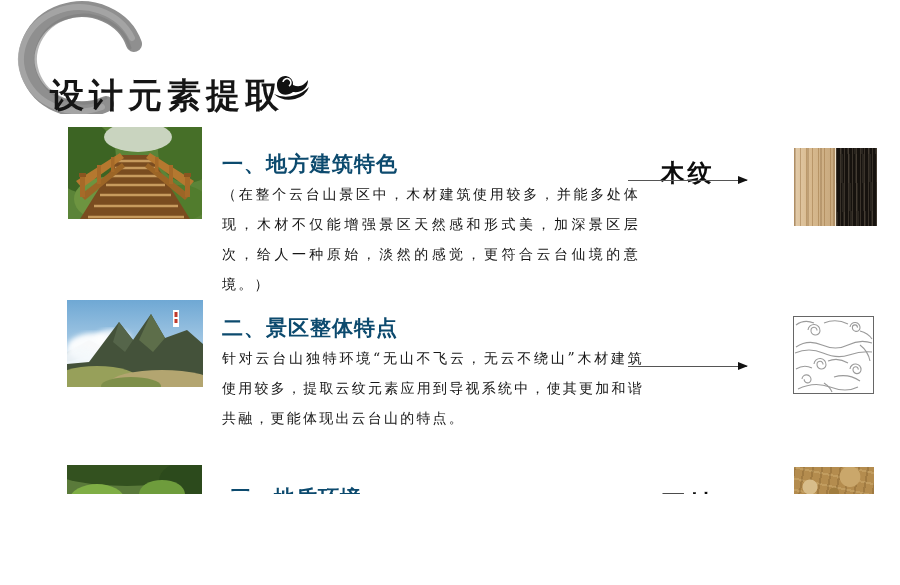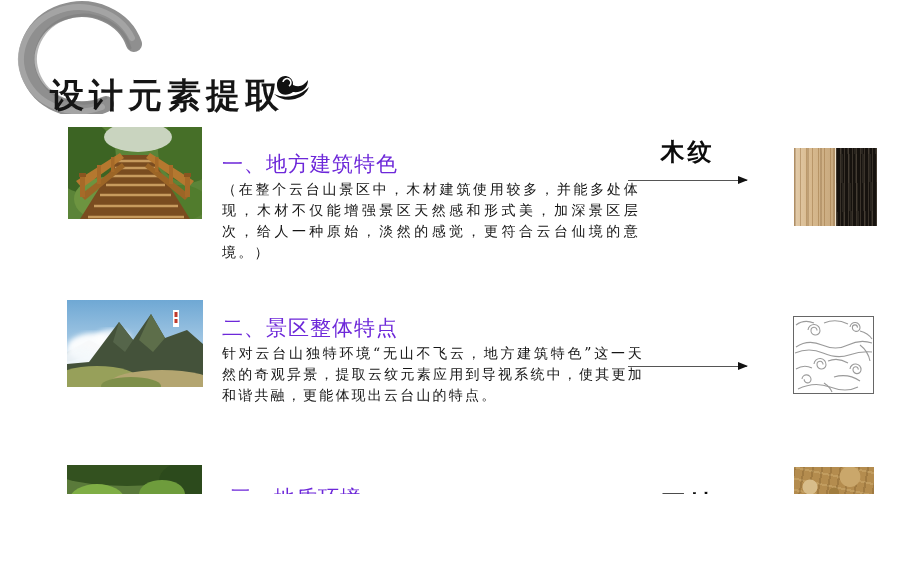--- a/index.html
+++ b/index.html
@@ -14,33 +14,33 @@
   .flourish{left:272px;top:70px;}
 
   
   .photo{overflow:hidden;background:#dfe5d8;}
   .photo svg{display:block;}
   .photo1{left:68px;top:127px;width:134px;height:92px;}
   .photo2{left:67px;top:300px;width:136px;height:87px;}
   .photo3{left:67px;top:465px;width:135px;height:100px;}
 
   
-  .sec-heading{font-size:21px;font-weight:400;color:#6d28d9;letter-spacing:1px;white-space:nowrap;}
+  .sec-heading{font-size:21px;font-weight:700;color:#0c4a6e;letter-spacing:1px;white-space:nowrap;}
   .h1{left:222px;top:133px;}
   .h2{left:222px;top:297px;}
   .h3{left:222px;top:467px;margin-left:8px;}
-  .sec-body{font-family:"DejaVu Serif","Liberation Serif",serif;font-size:14px;line-height:21px;
+  .sec-body{font-family:"DejaVu Serif","Liberation Serif",serif;font-size:14px;line-height:30px;
             letter-spacing:2.2px;color:#161616;text-align:justify;}
   .p1{left:222px;top:165px;width:418px;}
   .p2{left:222px;top:329px;width:422px;}
   .p3{left:222px;top:499px;width:422px;}
 
   
   .tex-label{width:119px;text-align:center;font-size:24px;font-weight:700;letter-spacing:3px;color:#0c0c0c;}
-  .l1{left:628px;top:136px;}
+  .l1{left:628px;top:157px;}
   .l2{left:628px;top:330px;}
   .l3{left:628px;top:488px;}
   .arrow{width:119px;height:0;border-top:1px solid #555;}
   .arrow::after{content:"";position:absolute;right:-1px;top:-5px;width:0;height:0;
                 border-left:10px solid #111;border-top:4px solid transparent;border-bottom:4px solid transparent;}
   .a1{left:628px;top:180px;}
   .a2{left:628px;top:366px;}
   .a3{left:628px;top:526px;}
 
   
@@ -149,21 +149,21 @@
       <polygon points="52,22 66,40 58,52 46,42" fill="#55654a"></polygon>
       <ellipse cx="30" cy="80" rx="42" ry="14" fill="#97a05a"></ellipse>
       <ellipse cx="95" cy="83" rx="52" ry="13" fill="#b3a570"></ellipse>
       <ellipse cx="64" cy="86" rx="30" ry="9" fill="#7e8f4a"></ellipse>
       <rect x="106" y="10" width="6" height="17" fill="#ffffff"></rect>
       <rect x="107.5" y="12" width="3" height="5" fill="#c0392b"></rect>
       <rect x="107.5" y="19" width="3" height="4" fill="#c0392b"></rect>
     </svg>
   </div>
   <h2 class="abs sec-heading h2">二、景区整体特点</h2>
-  <p class="abs sec-body p2">针对云台山独特环境“无山不飞云，地方建筑特色”这一天然的奇观异景，提取云纹元素应用到导视系统中，使其更加和谐共融，更能体现出云台山的特点。</p>
+  <p class="abs sec-body p2">针对云台山独特环境“无山不飞云，无云不绕山”木材建筑使用较多，提取云纹元素应用到导视系统中，使其更加和谐共融，更能体现出云台山的特点。</p>
   <div class="abs arrow a2"></div>
   <div class="abs swatch sw2">
     <svg width="79" height="76" viewBox="0 0 79 76">
       <g fill="none" stroke="#9b9b9b" stroke-width="1.1">
         <path d="M14 13 a6 6 0 1 1 12 1 a4.5 4.5 0 1 1 -9 -1 a3 3 0 1 1 6 .5"></path>
         <path d="M56 10 a5 5 0 1 1 10 1 a3.8 3.8 0 1 1 -7.6 -.8 a2.5 2.5 0 1 1 5 .4"></path>
         <path d="M2 8 q8 -6 18 -2 M30 6 q12 -5 24 1 M66 14 q8 2 12 8"></path>
         <path d="M2 30 q12 -8 26 -2 t26 0 t24 -2"></path>
         <path d="M1 36 q14 -6 28 0 t26 2 t23 -3"></path>
         <path d="M20 47 a6 6 0 1 1 12 1 a4.5 4.5 0 1 1 -9 -1 a3 3 0 1 1 6 .5"></path>

